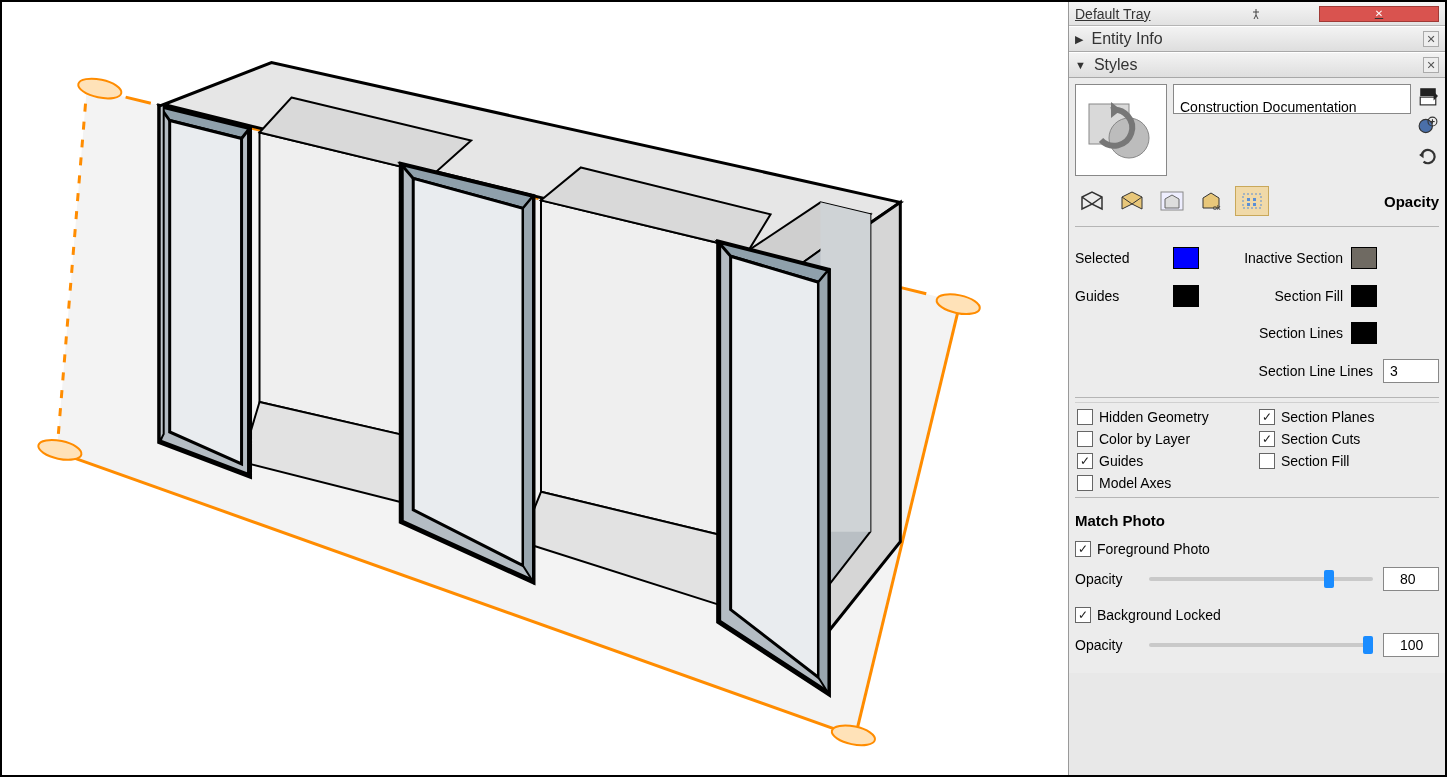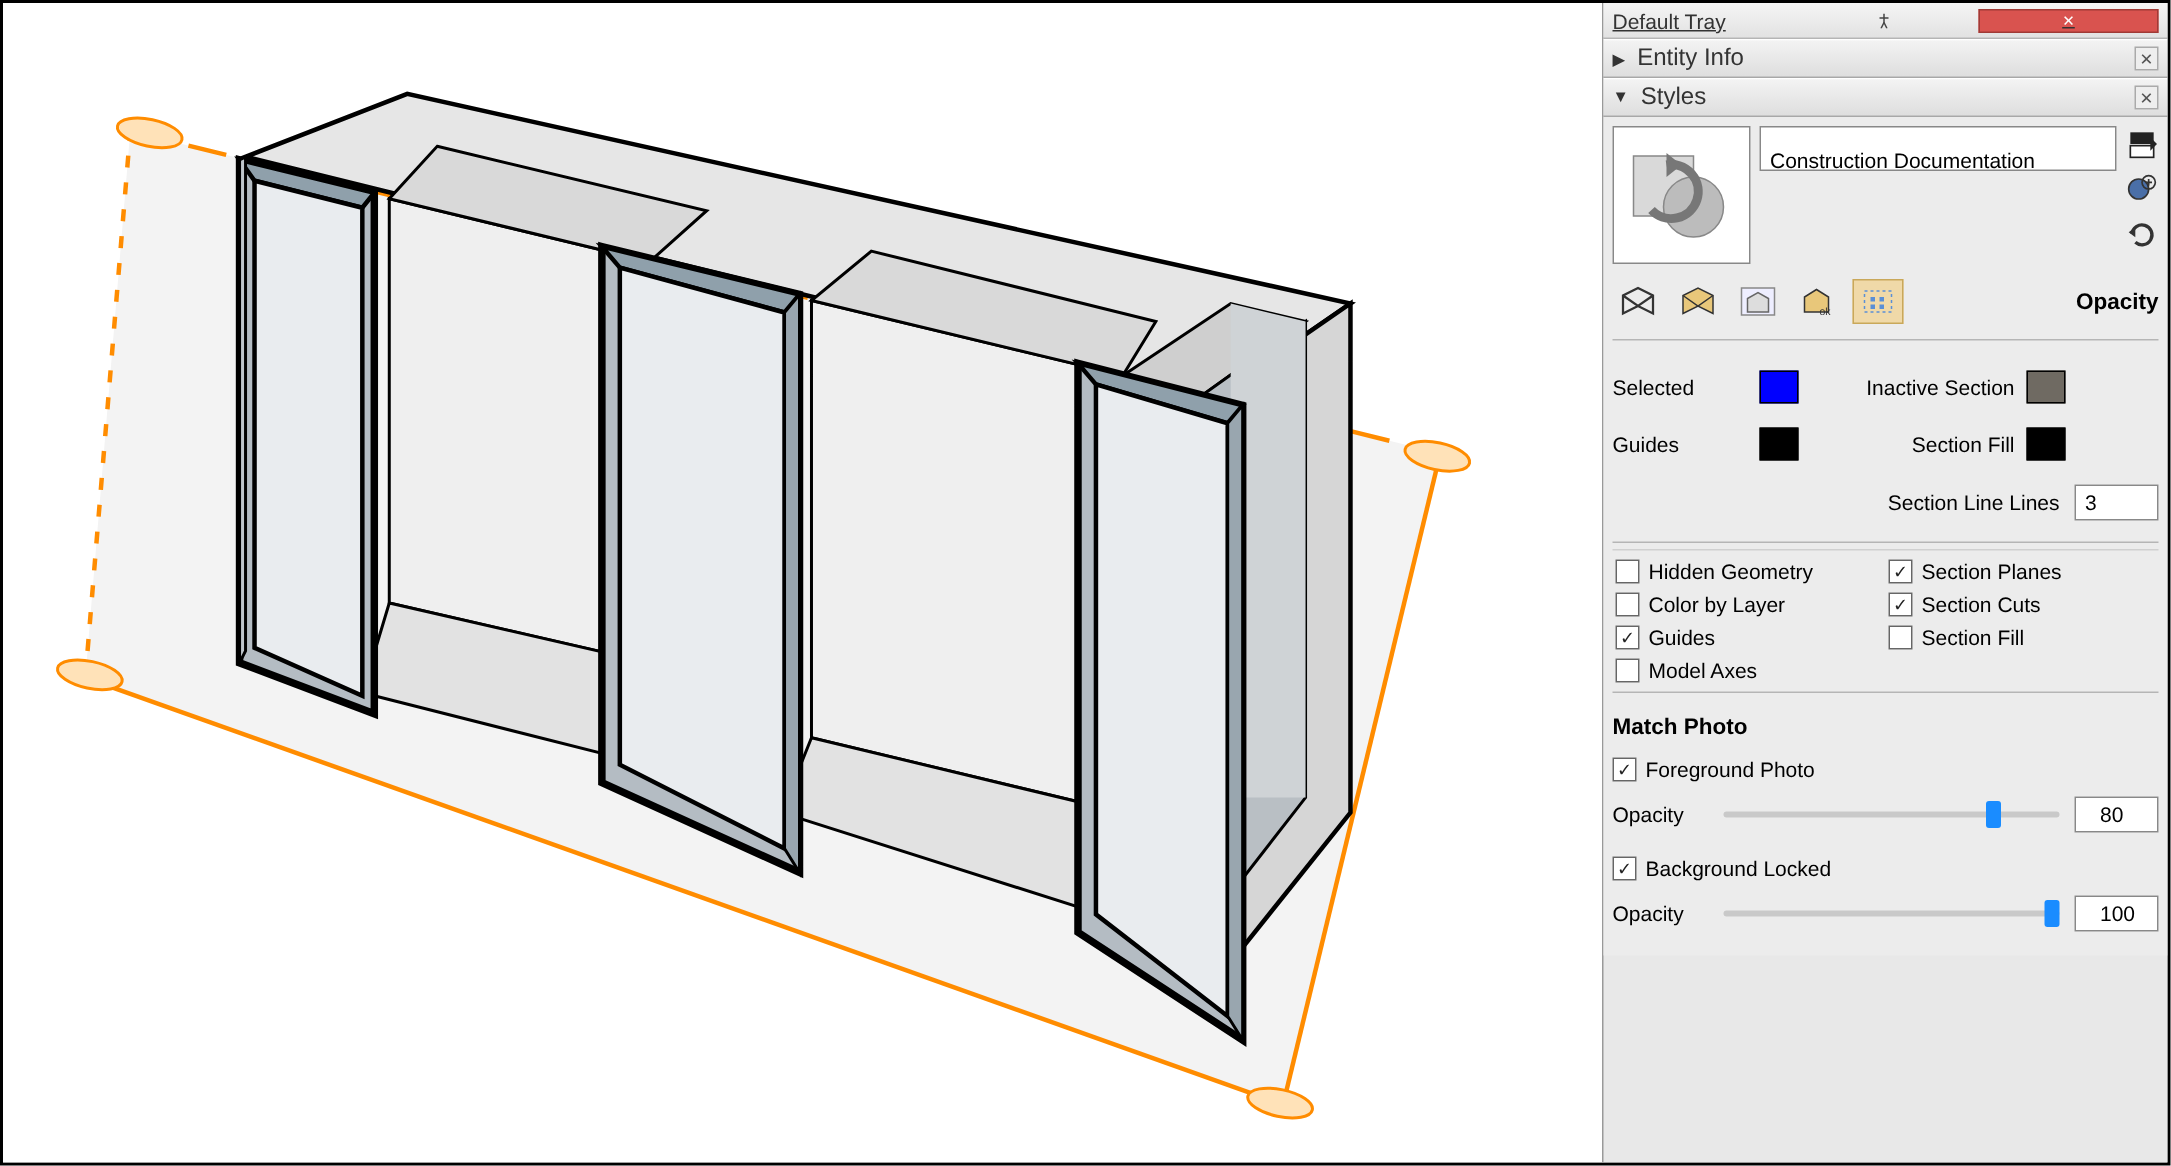--- a/index.html
+++ b/index.html
@@ -316,20 +316,27 @@
         <div class="color-label-r">Inactive Section</div>
         <div class="swatch" style="background: rgb(111, 106, 98);"></div>
       </div>
       <div class="color-row">
         <div class="color-label">Guides</div>
         <div class="swatch" style="background: rgb(0, 0, 0);"></div>
         <div class="color-gap"></div>
         <div class="color-label-r">Section Fill</div>
         <div class="swatch" style="background: rgb(0, 0, 0);"></div>
       </div>
+      <div class="color-row tight">
+        <div class="color-label"></div>
+        <div style="width:26px"></div>
+        <div class="color-gap"></div>
+        <div class="color-label-r">Section Lines</div>
+        <div class="swatch" style="background: rgb(0, 0, 0);"></div>
+      </div>
       <div class="line-width-row">
         <div class="lbl">Section Line Lines</div>
         <input class="lw-input" value="3" style="">
       </div>
     </div>
 
     <div class="checks-block">
       <div class="ck-row">
           <span class="ck-box"></span>
           <span>Hidden Geometry</span>

